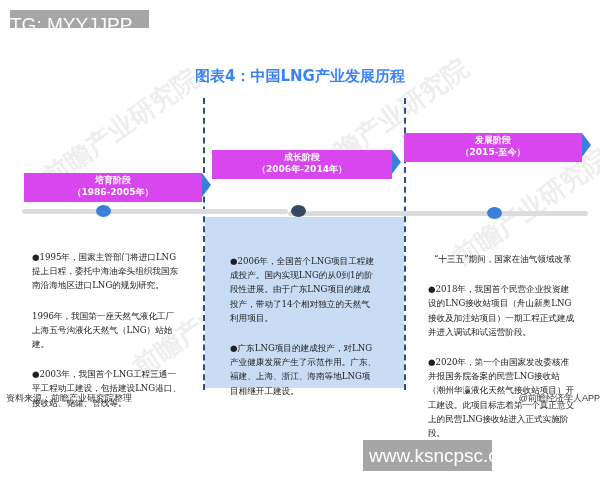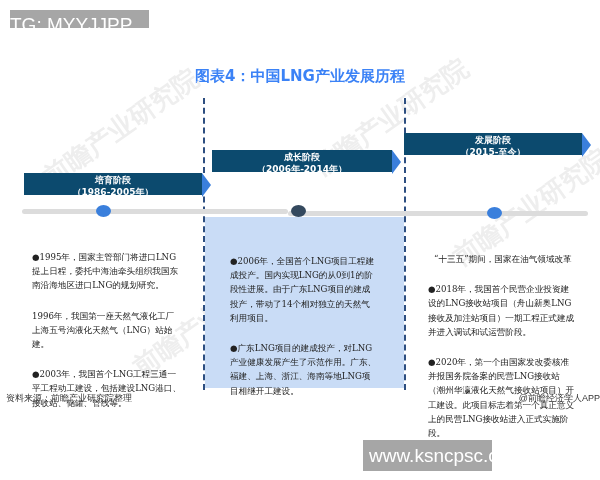--- a/index.html
+++ b/index.html
@@ -5,21 +5,21 @@
   html, body { margin:0; padding:0; }
   body { width:600px; height:480px; background:#ffffff; position:relative; overflow:hidden;
          font-family:"DejaVu Sans", sans-serif; color:#222; }
   .tag { position:absolute; background:#a6a6a6; color:#fff; font-family:"Liberation Sans", sans-serif; }
   .tag-top { left:10px; top:10px; width:139px; height:18px; font-size:19px; line-height:30px; box-sizing:border-box; }
   .tag-bottom { left:363px; top:440px; width:129px; height:31px; font-size:19px; line-height:31px; padding-left:6px; box-sizing:border-box; }
   .title { position:absolute; left:0; top:67px; width:600px; text-align:center; font-size:15px; font-weight:bold; color:#3b82f6; }
   .wm { position:absolute; color:#eeeeee; font-size:26px; font-weight:bold; transform:rotate(-35deg); white-space:nowrap; }
   .divider { position:absolute; top:98px; width:0; height:292px; border-left:2px dashed #2d4e80; }
   .mid-panel { position:absolute; left:205px; top:217px; width:199px; height:171px; background:#c9dcf6; }
-  .stage { position:absolute; height:22px; background:#0c4a6e; color:#fff; text-align:center; font-size:9px; font-weight:bold; line-height:12px; padding-top:1px; box-sizing:border-box; }
+  .stage { position:absolute; height:29px; background:#d946ef; color:#fff; text-align:center; font-size:9px; font-weight:bold; line-height:12px; padding-top:1px; box-sizing:border-box; }
   .stage::after { content:""; position:absolute; right:-9px; top:0; border-top:12.5px solid transparent; border-bottom:12.5px solid transparent; border-left:9px solid #3a7fdc; }
   .timeline { position:absolute; left:22px; top:209px; width:266px; height:5px; background:#dcdcdc; border-radius:3px; }
   .timeline2 { position:absolute; left:288px; top:211px; width:300px; height:5px; background:#dcdcdc; border-radius:3px; }
   .dot { position:absolute; width:15px; height:12px; border-radius:50%; }
   .col-text { position:absolute; font-size:8.6px; line-height:14.2px; color:#222; font-family:"DejaVu Serif", serif; }
   .col-text p { margin:16px; }
   .footer-left { position:absolute; left:6px; top:392px; font-size:9px; color:#333; }
   .footer-right { position:absolute; right:0px; top:392px; font-size:9px; color:#333; font-family:"Liberation Sans", sans-serif;margin-left:8px; }
 </style>
 </head>

